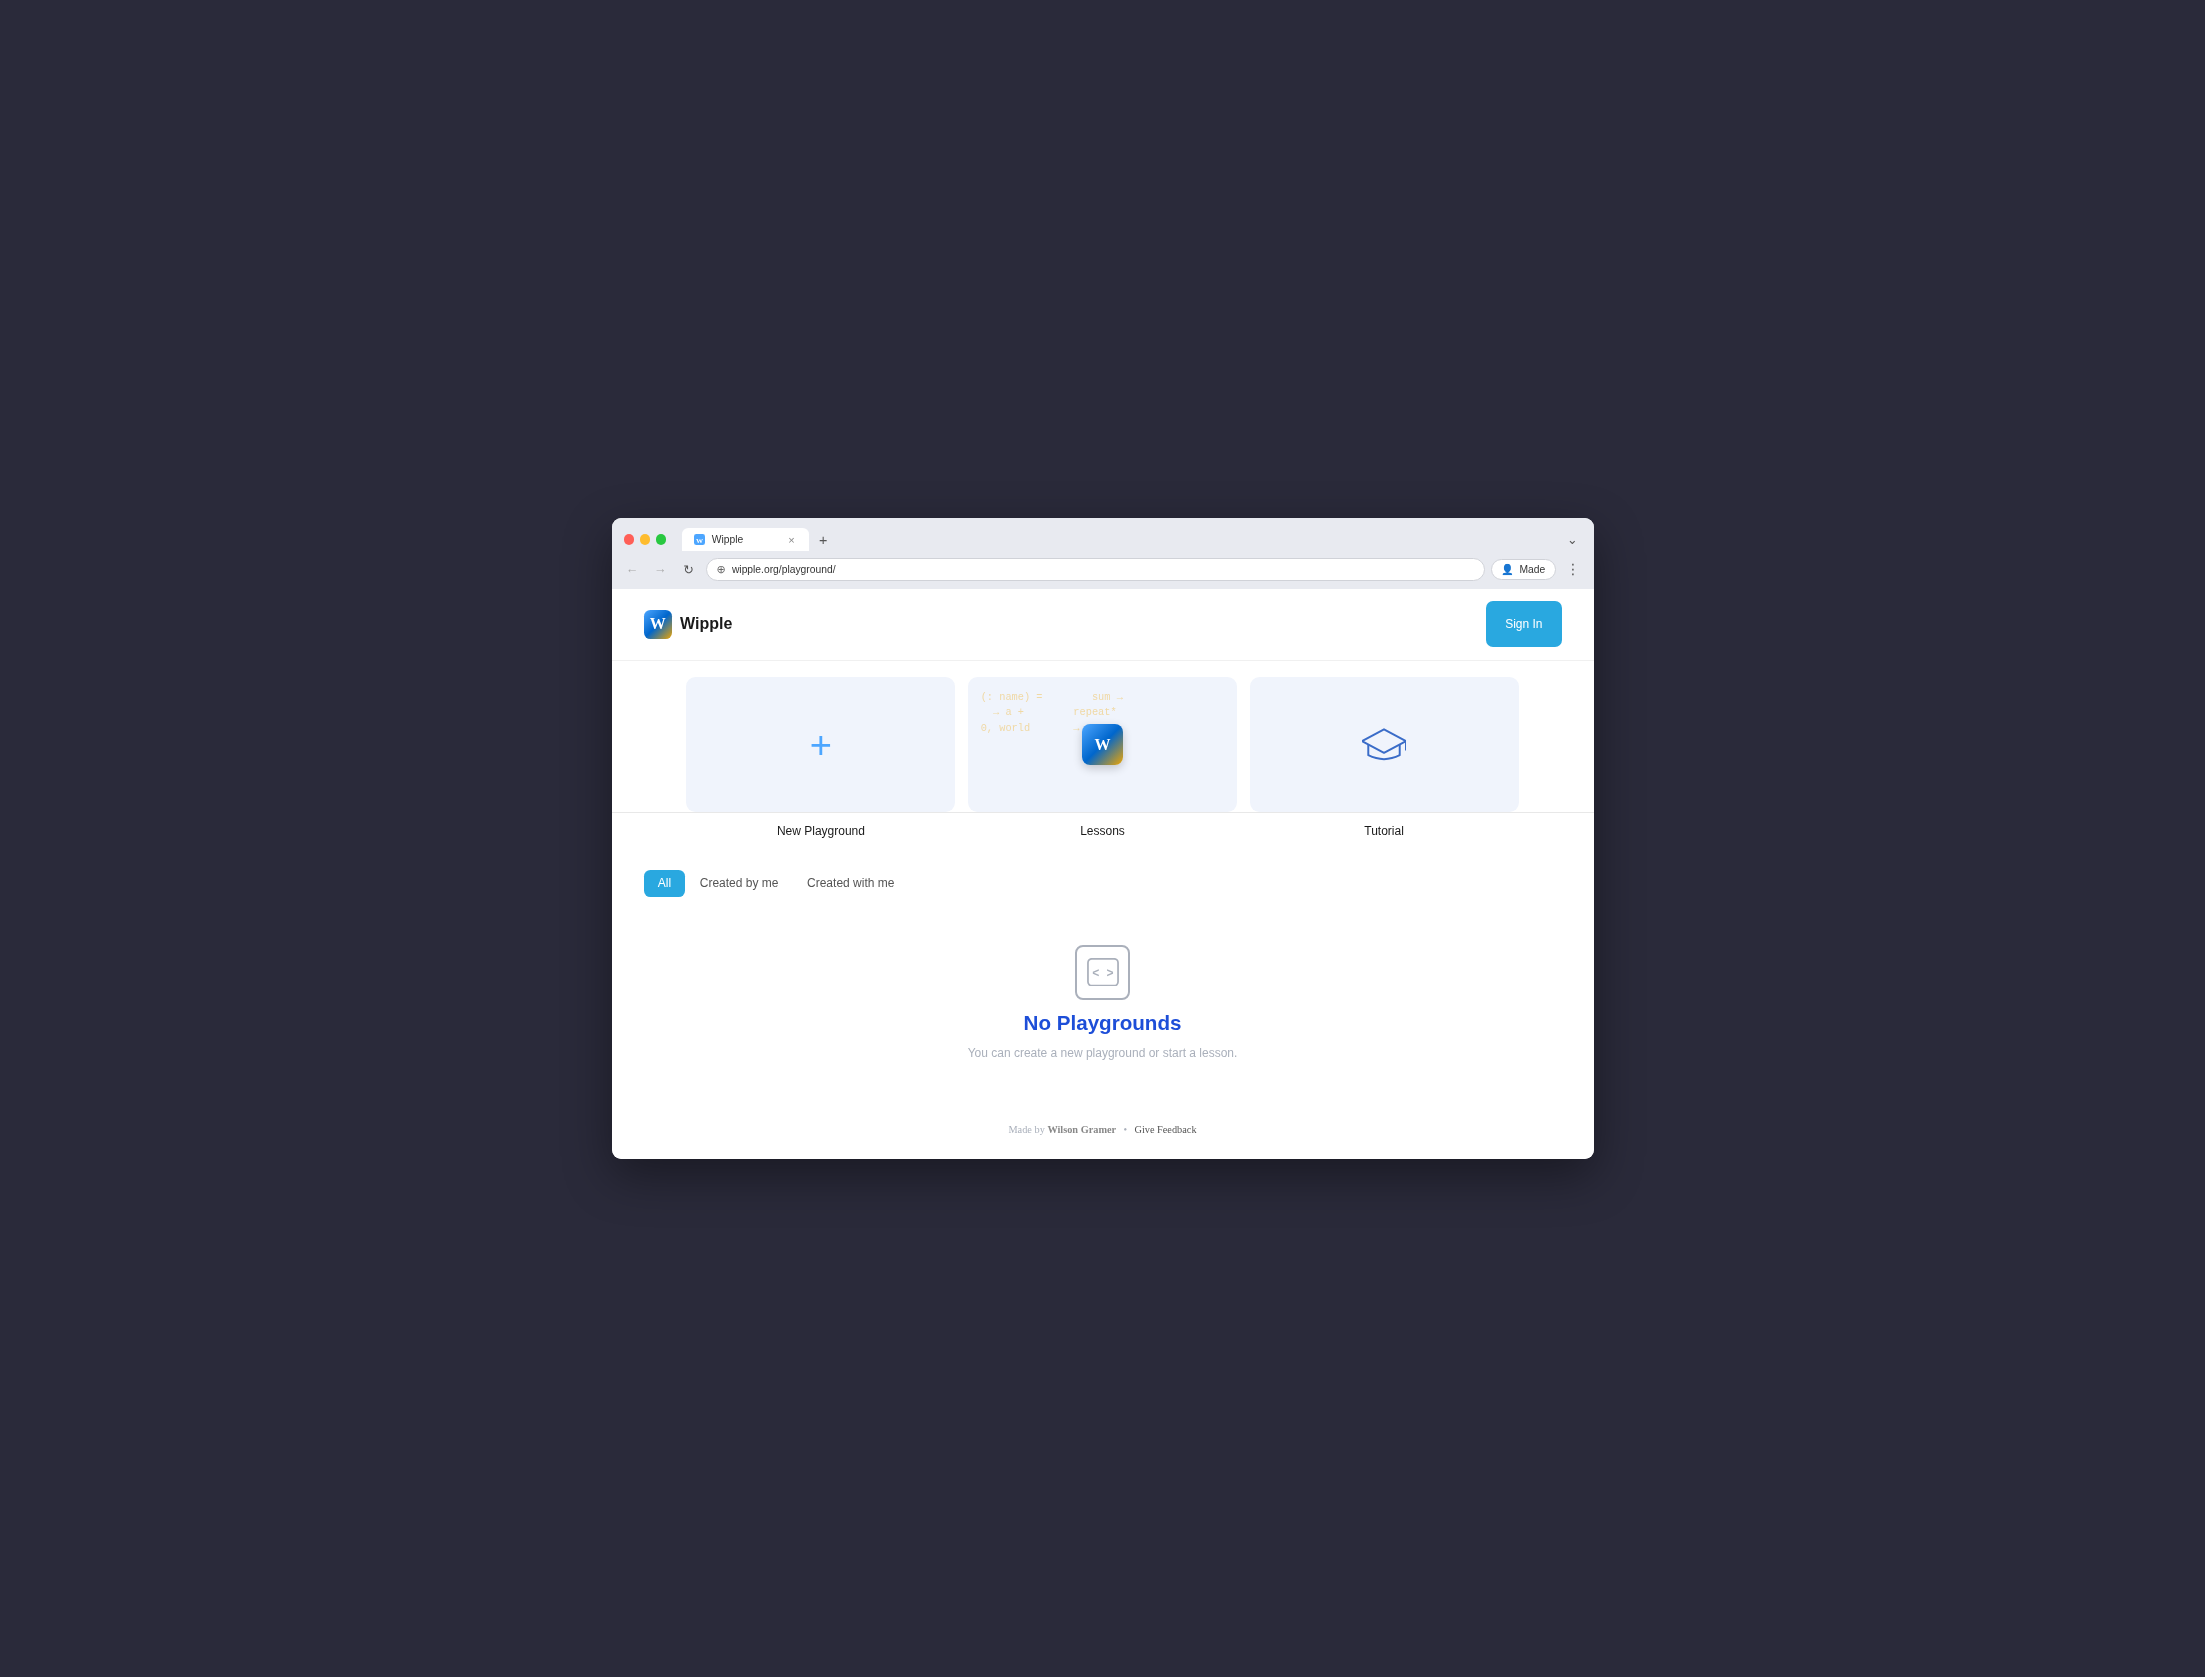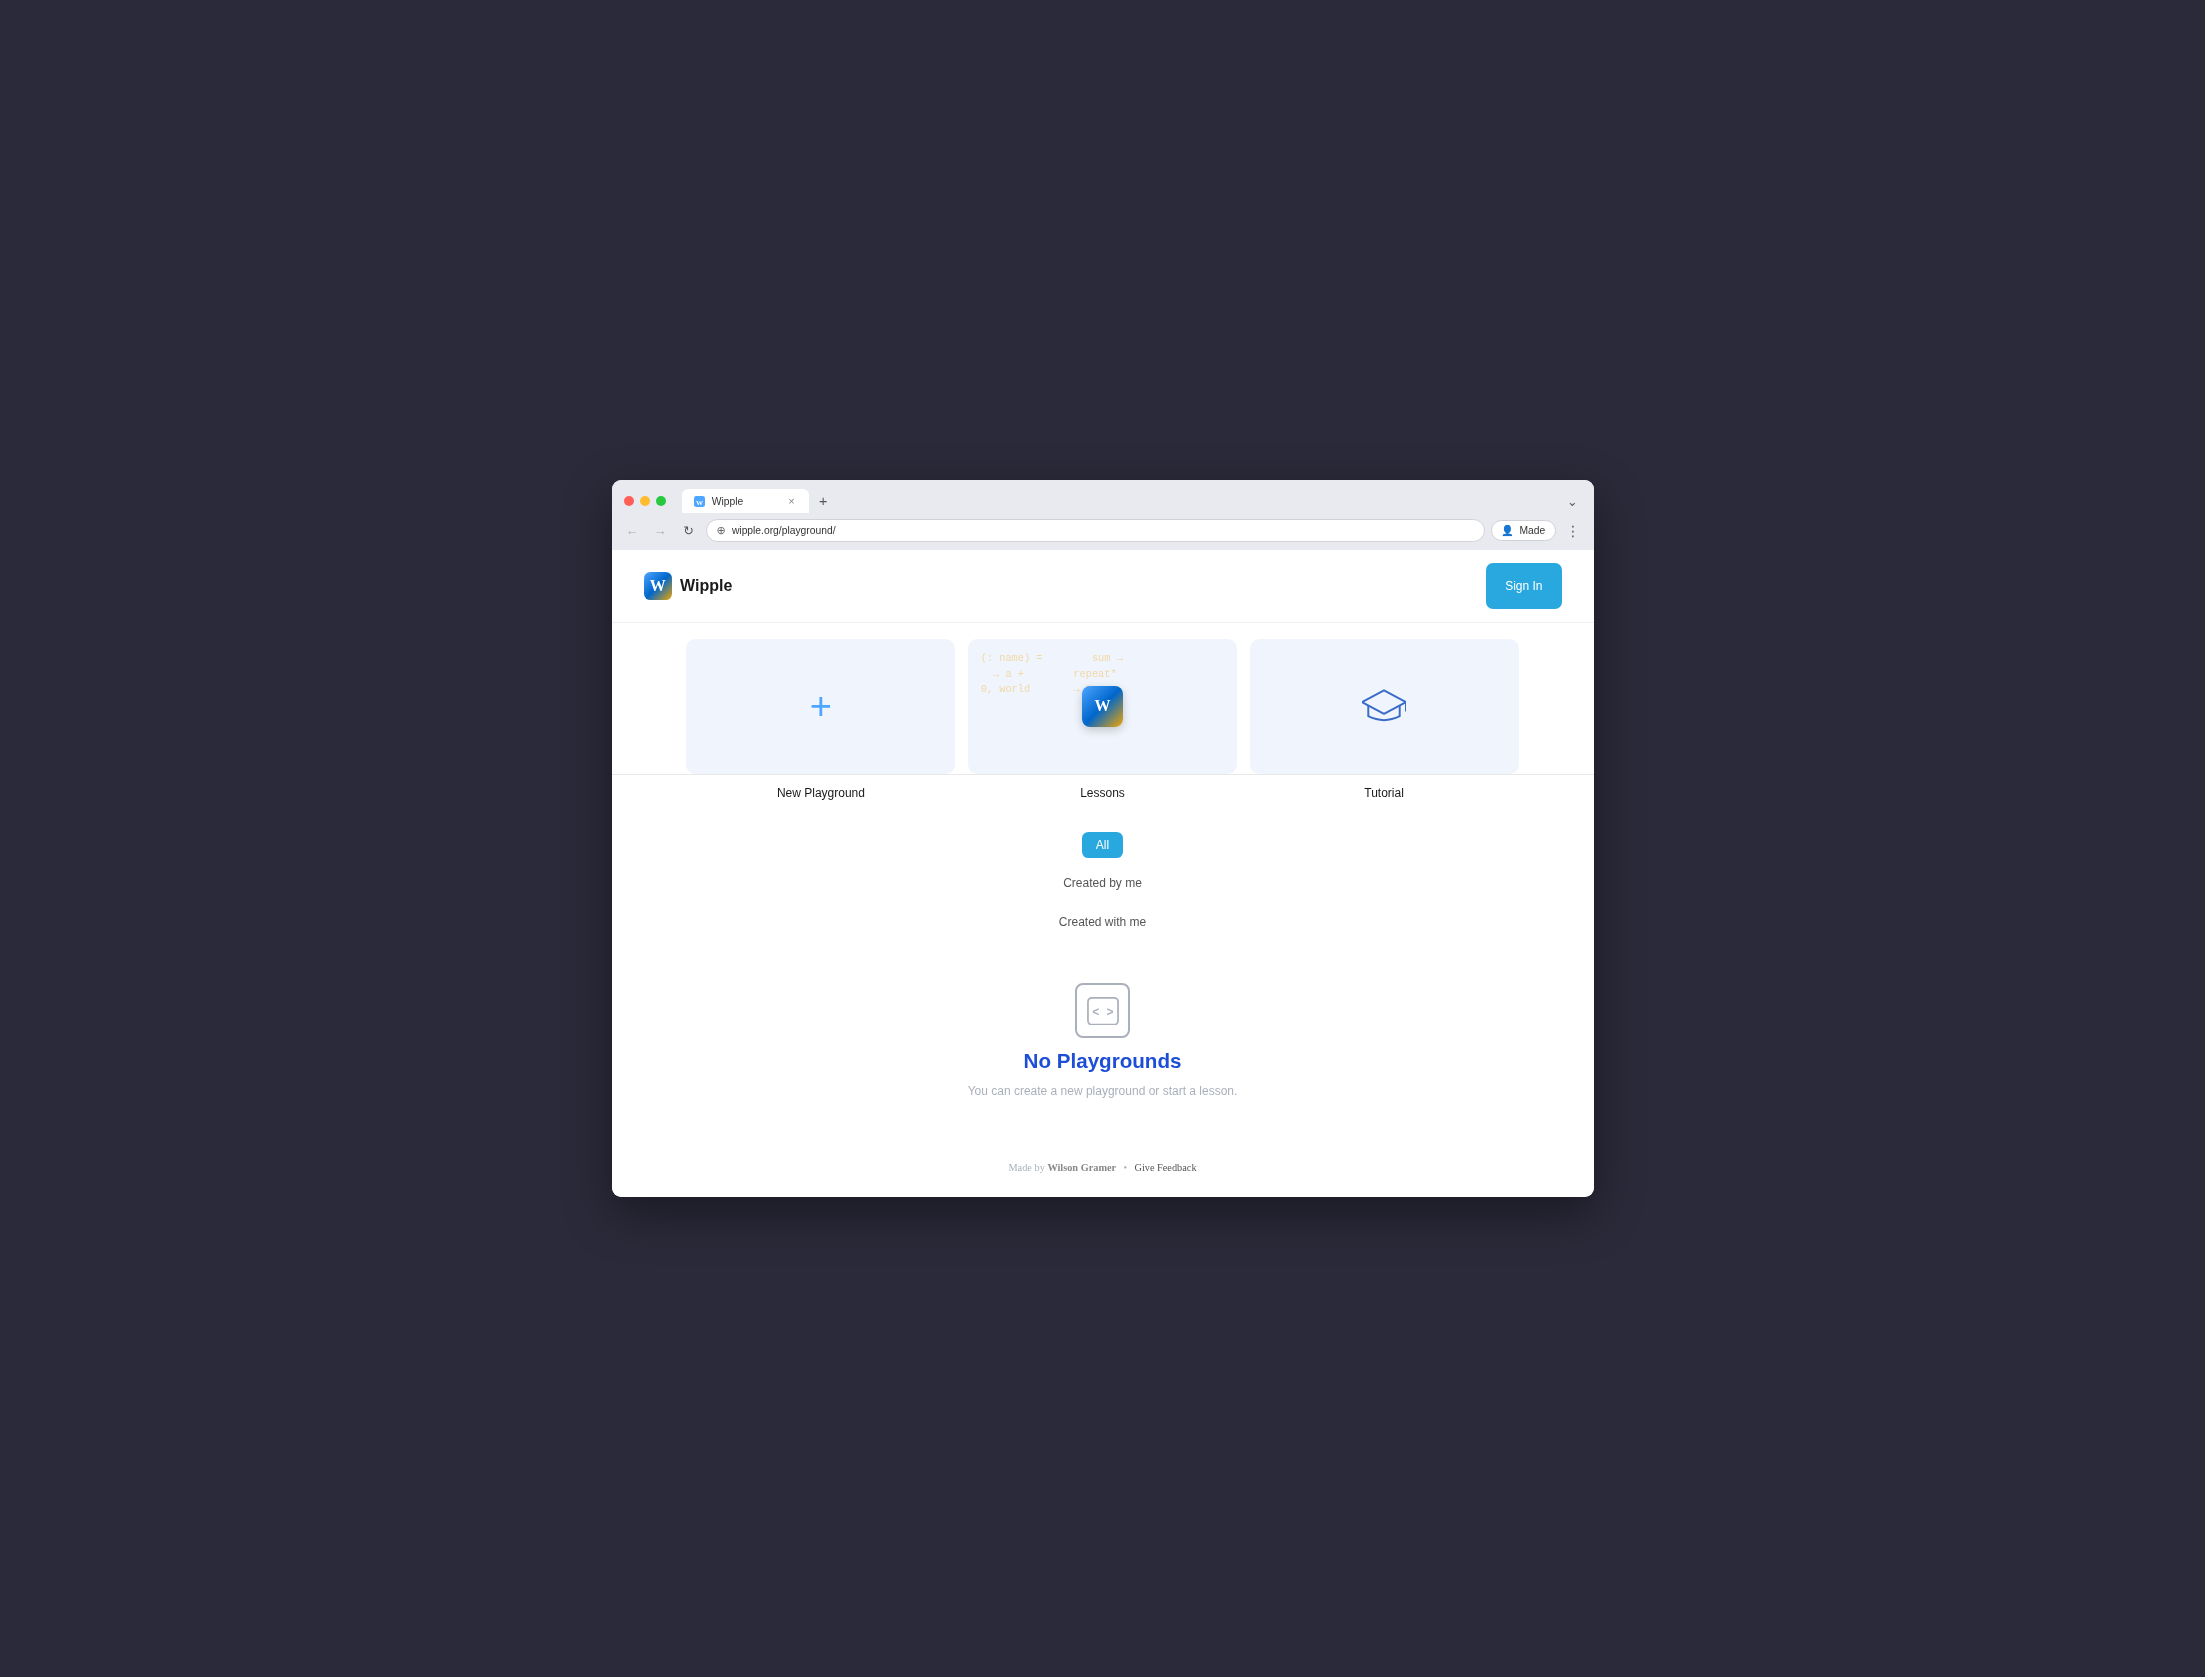--- a/index.html
+++ b/index.html
@@ -333,23 +333,22 @@
       color: white;
       font-weight: bold;
       font-size: 17.4px;
       box-shadow: 0 3.2px 9.5px rgba(0,0,0,0.2);
     }
 
     
     .tabs-row {
       display: flex;
       align-items: center;
-      gap: 12px;
+      gap: 0;
       padding: 16px 32px 0;
-      flex-direction: column;
     }
 
     .tab-btn {
       padding: 6.3px 14.3px;
       border-radius: 6.3px;
       font-size: 12px;
       cursor: pointer;
       border: none;
       background: transparent;
       color: #555;

